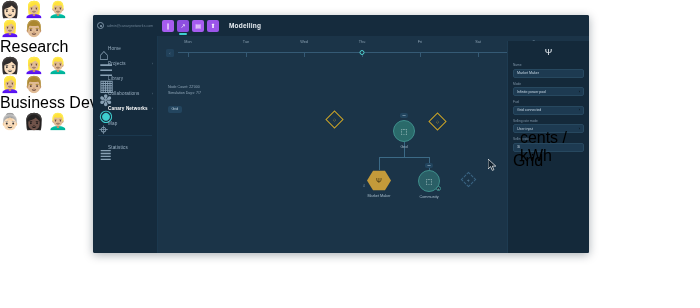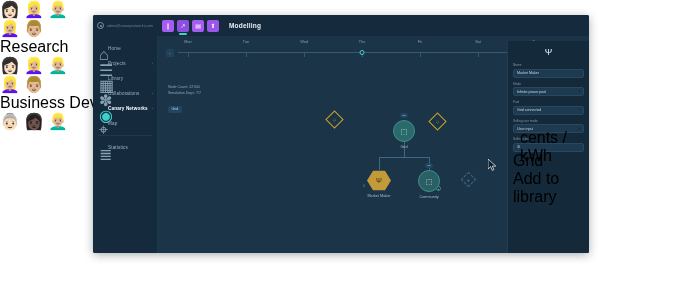--- a/index.html
+++ b/index.html
@@ -364,21 +364,20 @@
         <div class="fld">
           <span class="flabel">Selling rate</span>
           <div class="ctl">
             <span class="val">30</span>
             <span class="unit">cents / kWh</span>
           </div>
         </div>
 
         <div class="btn-row">
           <div class="pbtn">Grid</div>
-          <div class="pbtn alt">Add to library</div>
         </div>
       </div>
     </div>
 
     <div class="hscroll"><i></i></div>
   </div>
 
   <div class="avatars cs">
     <div class="arow">
       <span class="av">👩🏻</span>

